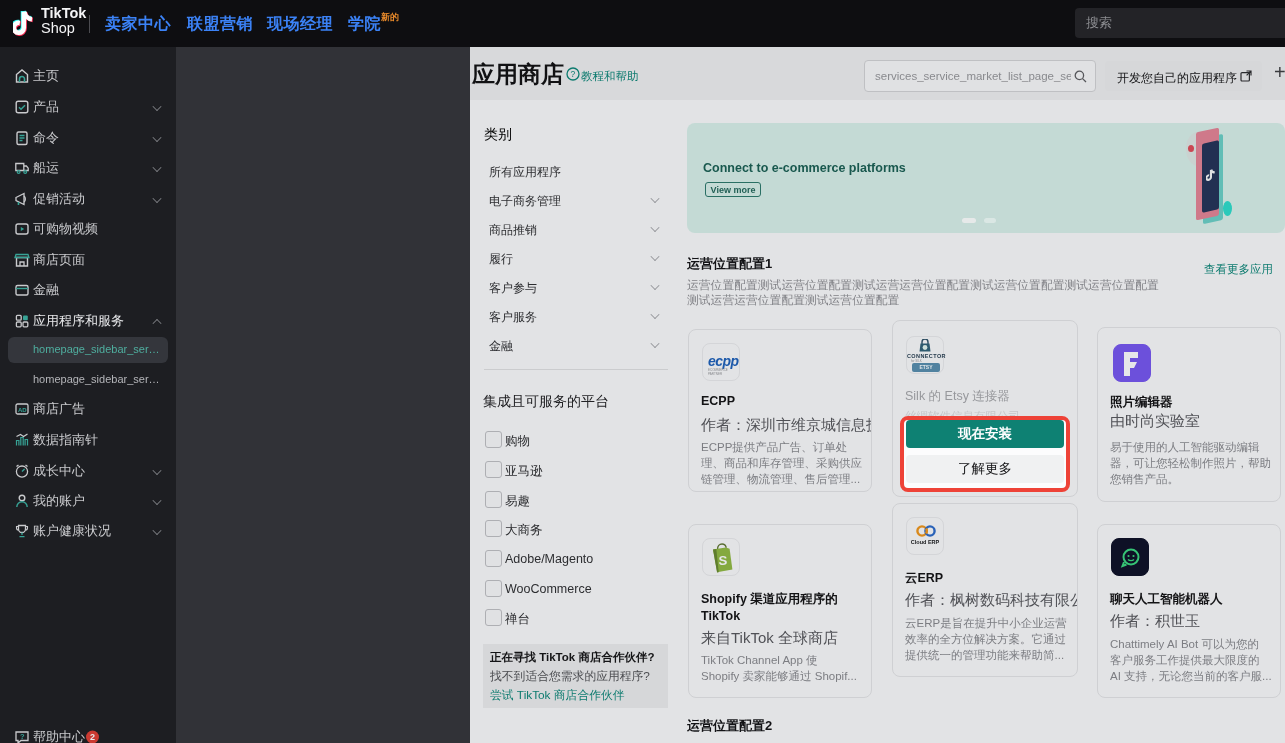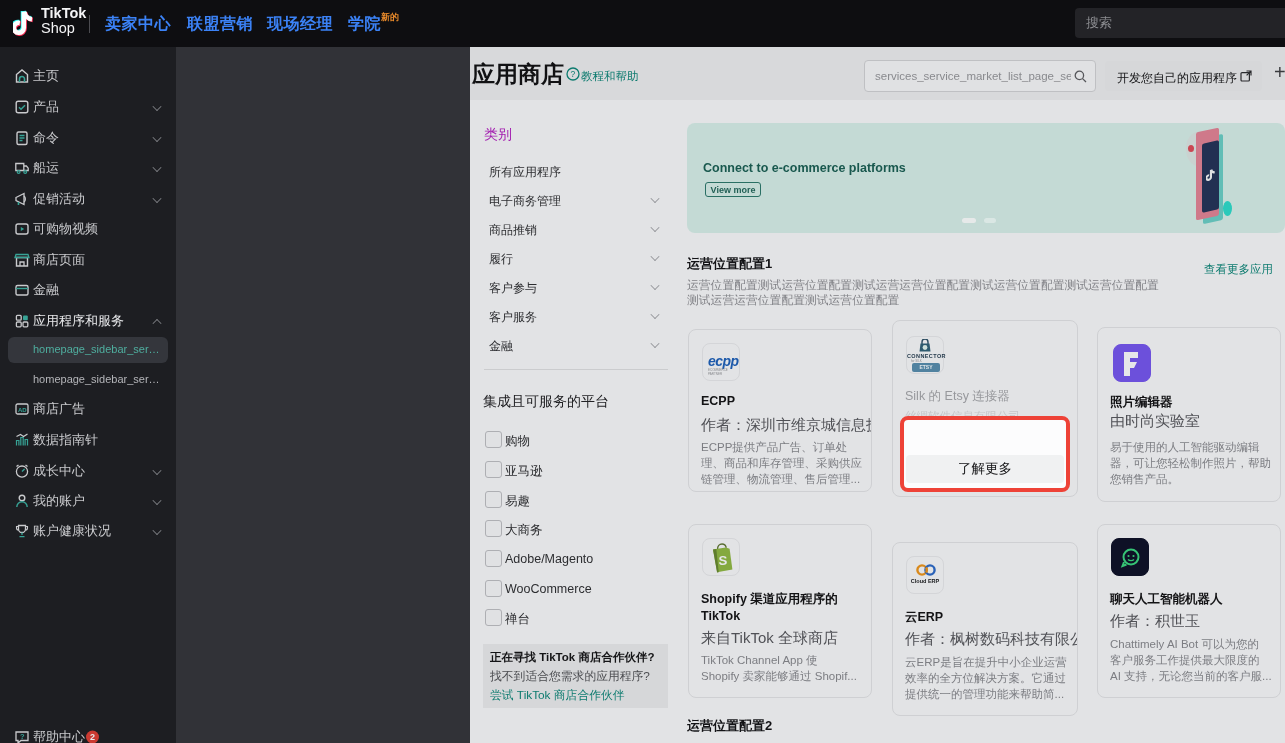--- a/index.html
+++ b/index.html
@@ -203,21 +203,21 @@
     </div>
     <div class="abs" style="left:635px;top:14px;width:157px;height:30px;background:#d6d7d9;border-radius:4px">
       <span style="position:absolute;left:12px;top:9px;font-size:12px;color:#141416">开发您自己的应用程序</span>
       <svg style="position:absolute;right:10px;top:9px" width="12" height="12" viewBox="0 0 12 12">
           <rect x="1" y="2.6" width="8.4" height="8.4" rx="1" fill="none" stroke="#2a2b2e" stroke-width="1.2"></rect>
           <path d="M6.5 1 h4.5 v4.5 M10.6 1.4 L6.6 5.4" fill="none" stroke="#2a2b2e" stroke-width="1.2"></path>
         </svg>
     </div>
     <div class="abs" style="left:804px;top:14px;font-size:20px;color:#3a3b3e">+</div>
 
-    <div class="abs" style="left:14px;top:79px;font-size:14px;color:#a21caf">类别</div>
+    <div class="abs" style="left:14px;top:79px;font-size:14px;color:#000000">类别</div>
     <div class="abs" style="left:19px;top:117px;font-size:12px;color:#2c2d30">所有应用程序</div>
     <div class="abs" style="left:19px;top:146px;font-size:12px;color:#2c2d30">电子商务管理</div>
     <div class="abs" style="left:19px;top:175px;font-size:12px;color:#2c2d30">商品推销</div>
     <div class="abs" style="left:19px;top:204px;font-size:12px;color:#2c2d30">履行</div>
     <div class="abs" style="left:19px;top:233px;font-size:12px;color:#2c2d30">客户参与</div>
     <div class="abs" style="left:19px;top:262px;font-size:12px;color:#2c2d30">客户服务</div>
     <div class="abs" style="left:19px;top:291px;font-size:12px;color:#2c2d30">金融</div>
     <span class="chev" style="left:181px;right:auto;top:152px"></span>
     <span class="chev" style="left:181px;right:auto;top:181px"></span>
     <span class="chev" style="left:181px;right:auto;top:210px"></span>
@@ -302,37 +302,38 @@
         <svg style="position:absolute;left:8px;top:7px" width="22" height="24" viewBox="0 0 22 24">
             <path d="M2 0 h14 v6 h-8 v4 h7 l-3 6 h-4 v8 h-6 Z" fill="#e6e7e9"></path>
           </svg>
       </div>
       <div class="ctitle" style="top:66px">照片编辑器</div>
       <div class="cauthor" style="top:84px">由时尚实验室</div>
       <div class="cdesc" style="top:111px">易于使用的人工智能驱动编辑<br>器，可让您轻松制作照片，帮助<br>您销售产品。</div>
     </div>
 
     <div class="abs" style="left:430px;top:369px;width:170px;height:76px;background:#fcfcfd;border:4px solid #ee4237;border-radius:8px">
+      <div style="position:absolute;left:2px;top:0px;width:158px;height:28px;background:#0e8173;border-radius:4px;color:#fdfdfe;font-size:13.5px;font-weight:700;text-align:center;line-height:28px">现在安装</div>
       <div style="position:absolute;left:2px;top:35px;width:158px;height:28px;background:#f0f1f2;border-radius:4px;color:#141416;font-size:13.5px;text-align:center;line-height:28px">了解更多</div>
     </div>
 
     <div class="card" style="left:218px;top:477px;width:184px;height:174px">
       <div class="tile">
         <svg style="position:absolute;left:3px;top:2px" width="33" height="34" viewBox="0 0 40 40">
             <path d="M14 9 c0-3.4 2.2-6 5.4-6 c2.6 0 4.6 2 5.2 4.6" fill="none" stroke="#5a6e33" stroke-width="1.7"></path>
             <path d="M8.5 9.8 L24 7.2 l4.6 1.6 L32 33.8 L13.4 37.2 Z" fill="#84a93f"></path>
             <path d="M8.5 9.8 l4-0.7 2.9 28.1 -1.9 0.35 Z" fill="#5f7d2e"></path>
             <text x="15" y="29" font-size="16" font-weight="bold" fill="#e6e7e9" font-family="Liberation Sans">S</text>
           </svg>
       </div>
       <div class="ctitle" style="top:66px;line-height:16.5px">Shopify 渠道应用程序的<br>TikTok</div>
       <div class="cauthor" style="top:104px">来自TikTok 全球商店</div>
       <div class="cdesc" style="top:127px">TikTok Channel App 使<br>Shopify 卖家能够通过 Shopif...</div>
     </div>
-    <div class="card" style="left:422px;top:495px;width:186px;height:174px">
+    <div class="card" style="left:422px;top:456px;width:186px;height:174px">
       <div class="tile">
         <svg style="position:absolute;left:6px;top:6px" width="26" height="14" viewBox="0 0 26 14">
             <circle cx="9" cy="7" r="4.6" fill="none" stroke="#d9891b" stroke-width="2.4"></circle>
             <circle cx="17" cy="7" r="4.6" fill="none" stroke="#2a62b8" stroke-width="2.4"></circle>
             <path d="M13 4.5 a4.6 4.6 0 0 1 0 5" fill="none" stroke="#d9891b" stroke-width="2.4"></path>
           </svg>
         <div style="position:absolute;left:0;top:21px;width:36px;text-align:center;font-size:5.5px;font-weight:700;color:#17181b">Cloud ERP</div>
       </div>
       <div class="ctitle" style="top:66px">云ERP</div>
       <div class="cauthor" style="top:87px">作者：枫树数码科技有限公司</div>

